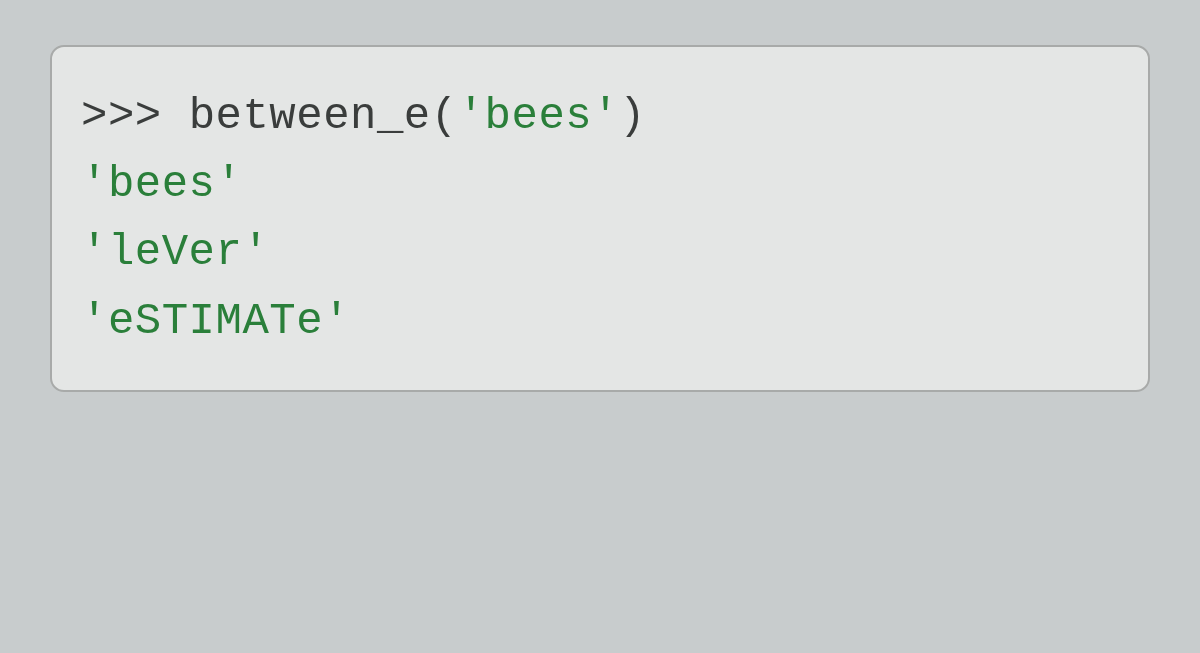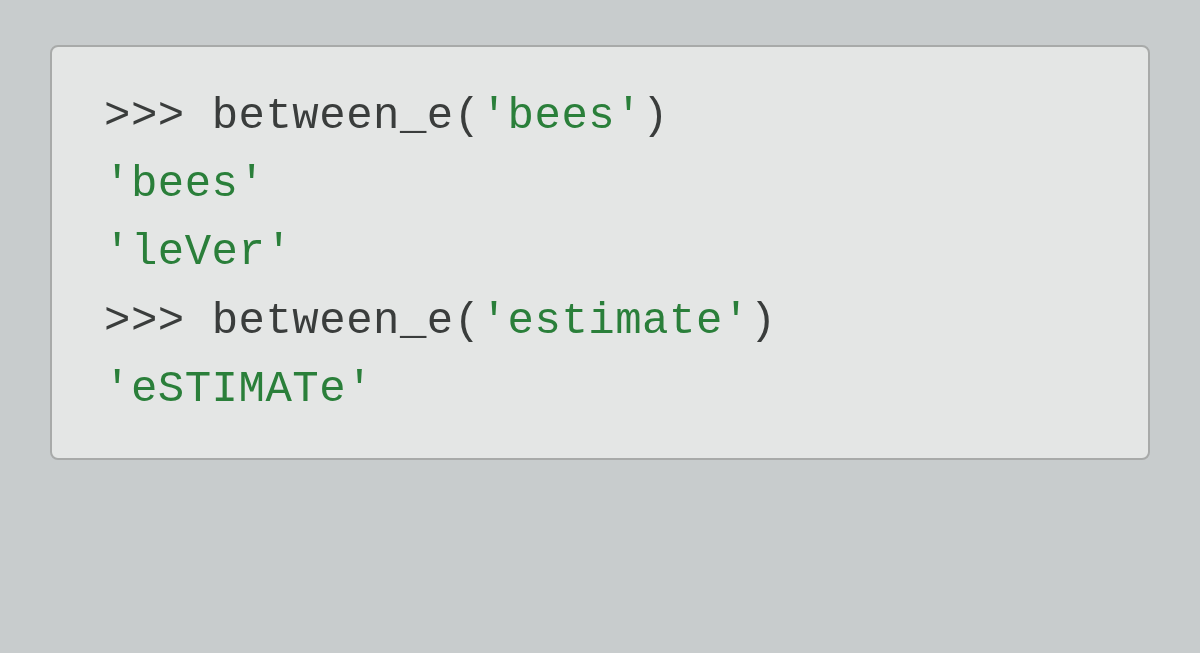--- a/index.html
+++ b/index.html
@@ -12,22 +12,22 @@
       width: 1200px;
       height: 653px;
       padding: 45px 50px;
       font-family: "Consolas", "Monaco", "Courier New", monospace;
       font-size: 44px;
       overflow: hidden;
     }
     .code-block {
       background: #e4e6e5;
       border: 2px solid #a8aaa9;
-      border-radius: 8px;
-      padding: 35px 52px;
+      border-radius: 14px;
+      padding: 35px 29px;
       line-height: 1.55;
       color: #3a3d3c;
     }
     .line {
       white-space: pre;
       letter-spacing: 0.5px;
     }
     .prompt {
       color: #3a3d3c;
     }
@@ -41,15 +41,14 @@
       color: #3a3d3c;
     }
   </style>
 </head>
 <body>
 
 <div class="code-block">
   <div class="line"><span class="prompt">&gt;&gt;&gt; </span><span class="func">between_e</span><span class="paren">(</span><span class="string">'bees'</span><span class="paren">)</span></div>
   <div class="line"><span class="string">'bees'</span></div>
   <div class="line"><span class="string">'leVer'</span></div>
-  <div class="line"><span class="prompt">&gt;&gt;&gt; </span><span class="func">between_e</span><span class="paren">(</span><span class="string">'estimate'</span><span class="paren">)</span></div>
   <div class="line"><span class="string">'eSTIMATe'</span></div>
 </div>
 
 </body></html>

